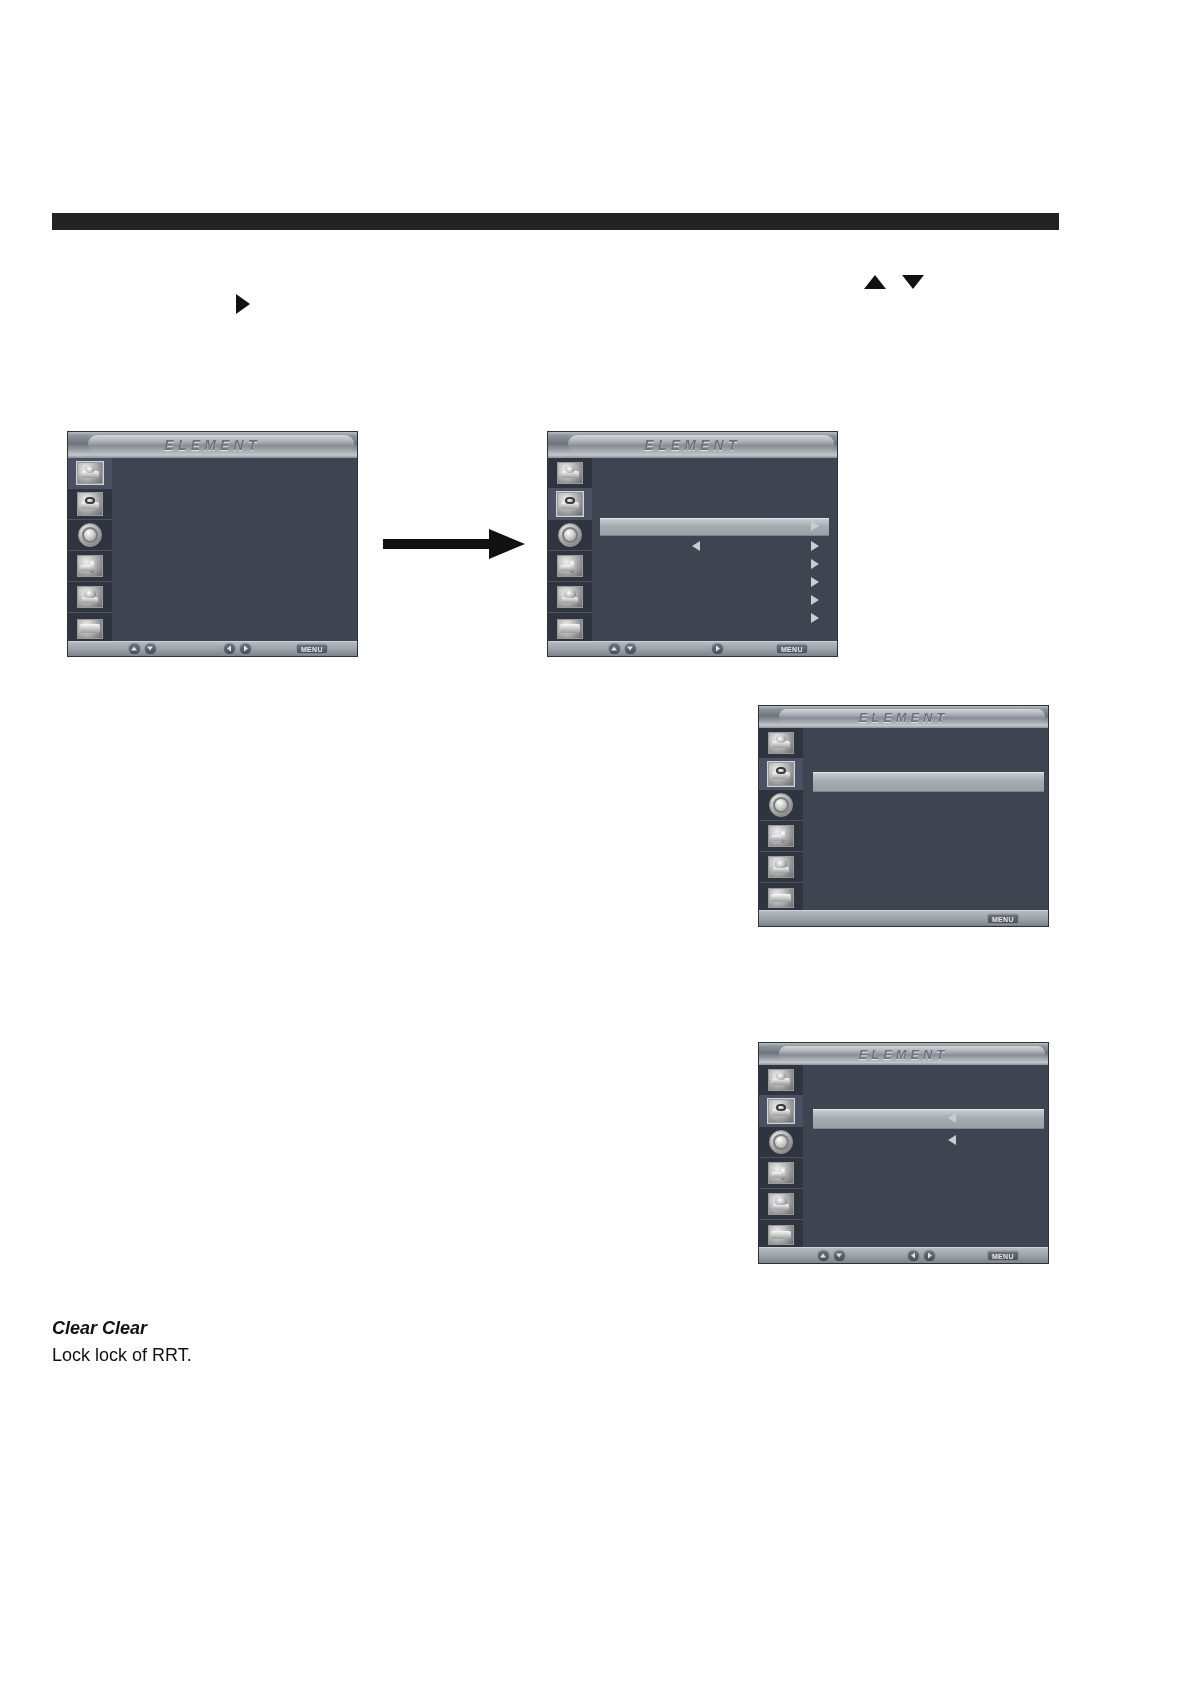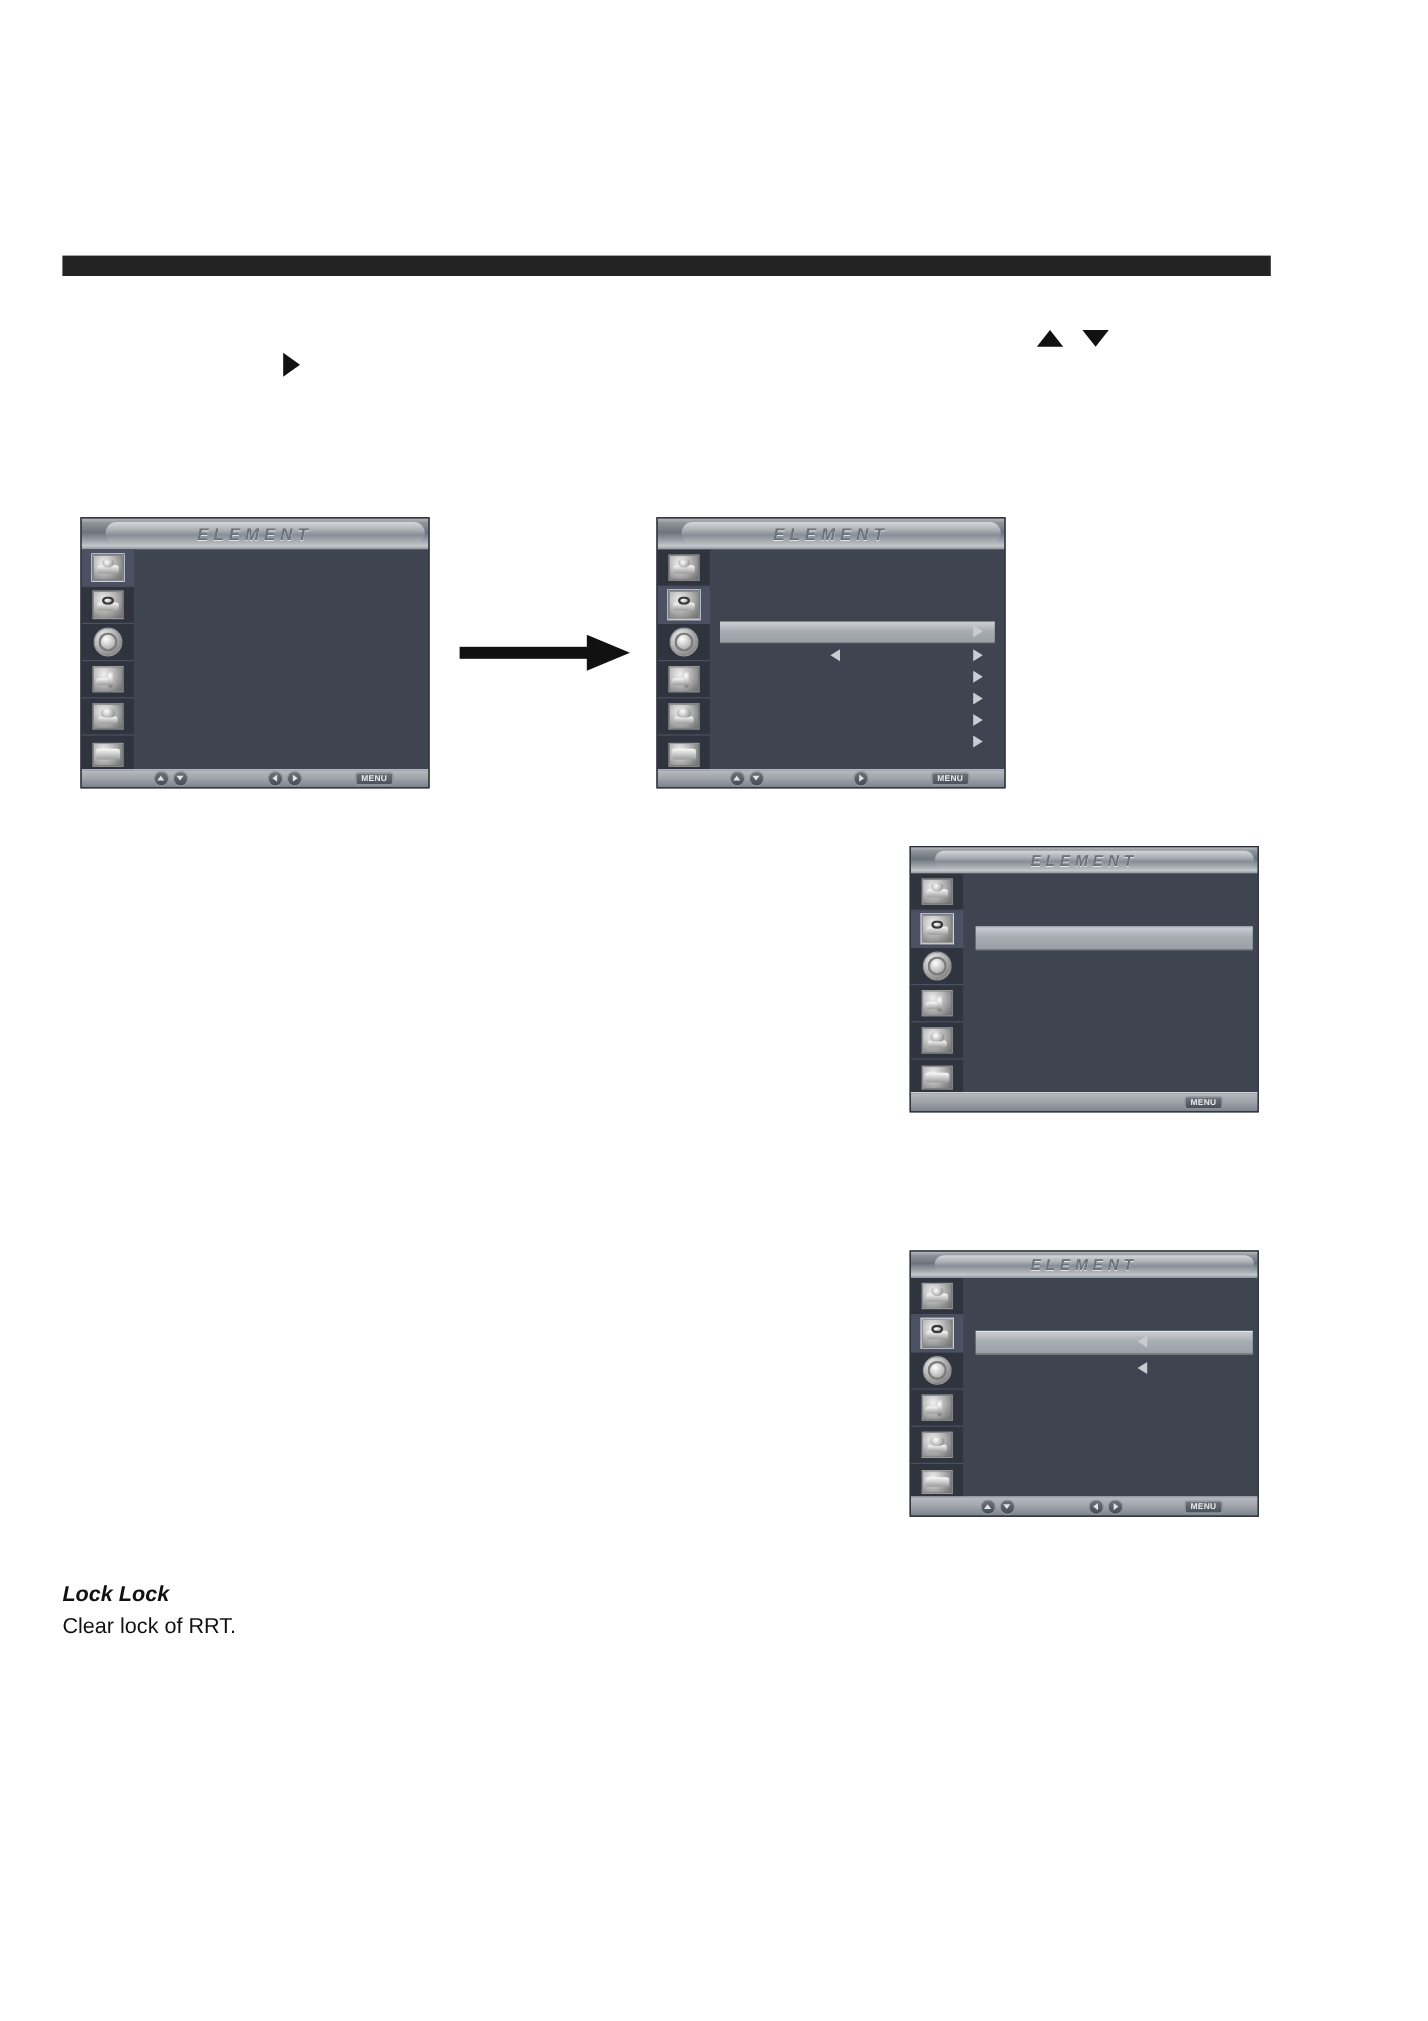--- a/index.html
+++ b/index.html
@@ -455,15 +455,15 @@
       <span class="dot left"></span>
       <span class="dot right"></span>
     </div>
     <div class="hint" style="left:228px;">
       <span class="pill">MENU</span>
     </div>
   </div>
 </div>
 
 <div class="def-block">
-  <p class="def-term">Lock Lock</p>
-  <p class="def-desc">Clear lock of RRT.</p>
+  <p class="def-term">Clear Clear</p>
+  <p class="def-desc">Lock lock of RRT.</p>
 </div>
 
 </body></html>

